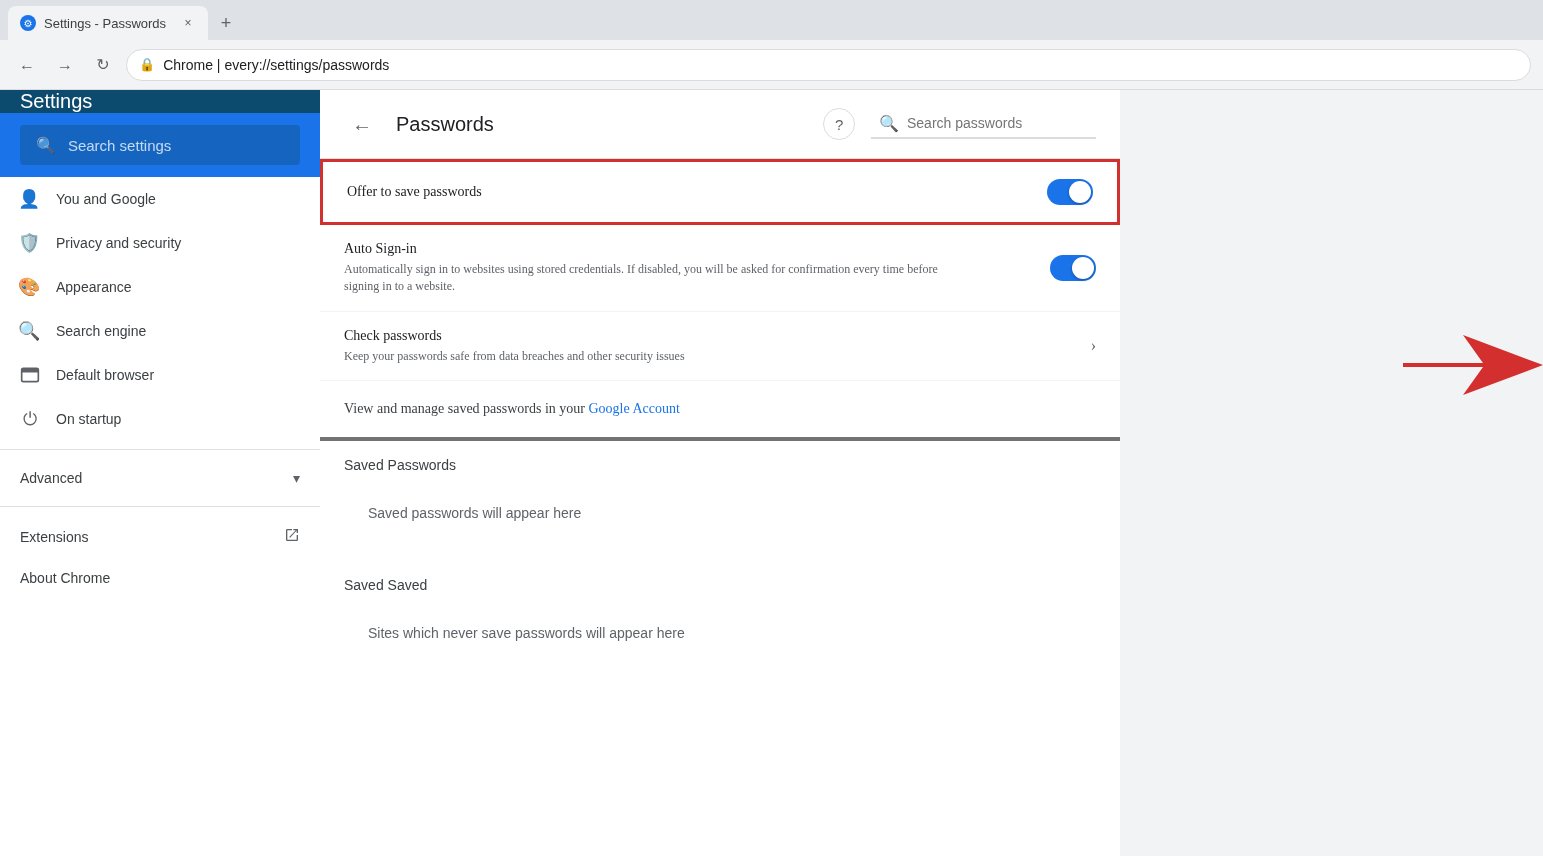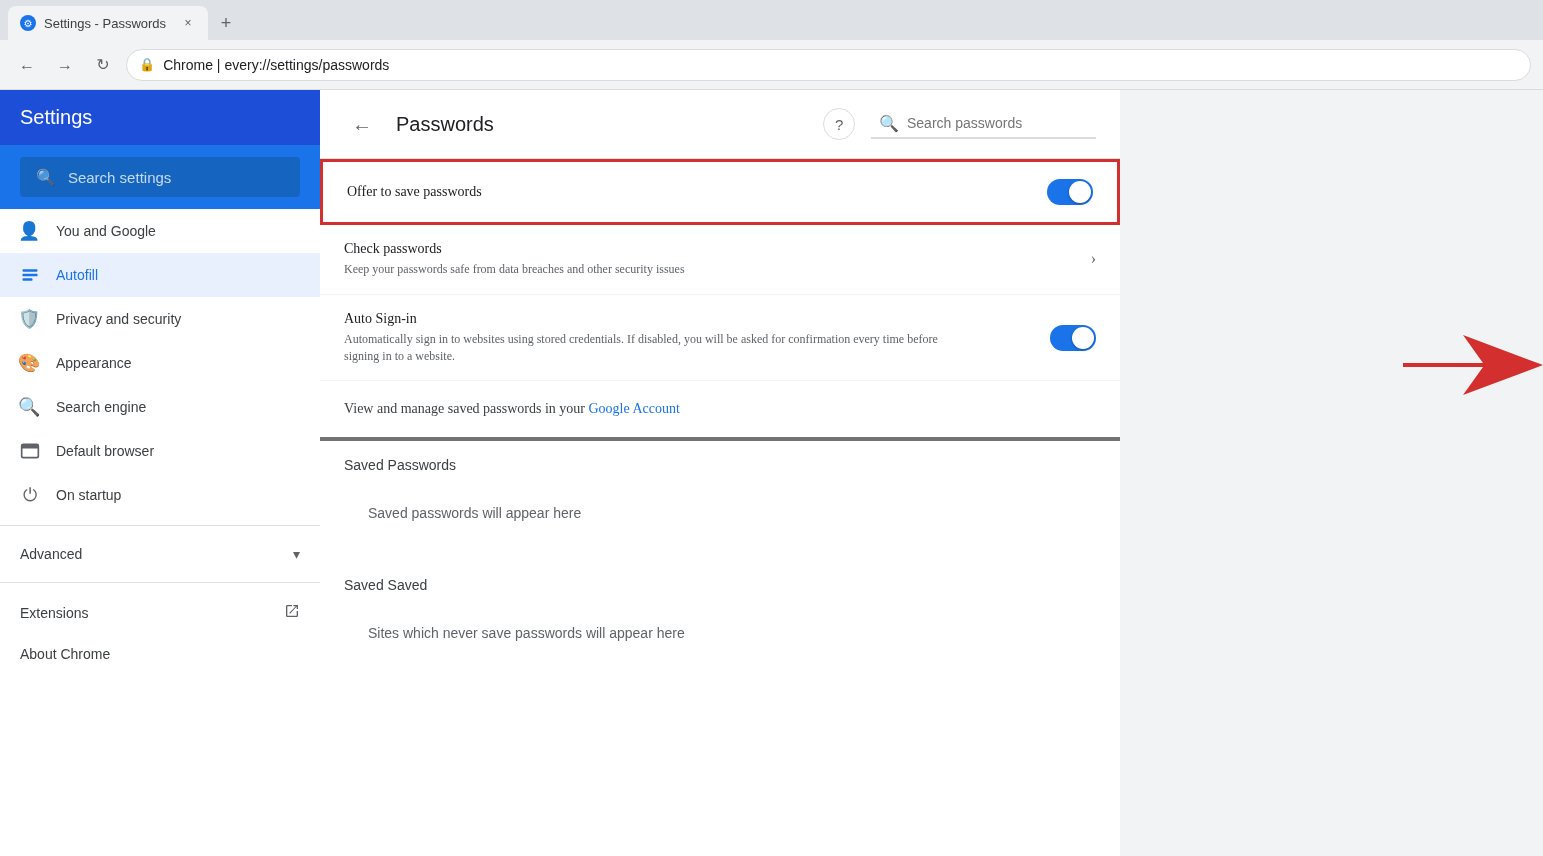--- a/index.html
+++ b/index.html
@@ -108,22 +108,22 @@
     
     .sidebar {
       width: 320px;
       background: white;
       display: flex;
       flex-direction: column;
       overflow-y: auto;
     }
 
     .sidebar-header {
-      background: #1d4ed8;
-      padding: 16px 20px;
+      background: #0c4a6e;
+      padding: 0 20px;
       display: flex;
       align-items: center;
       gap: 12px;
     }
 
     .nav-item {
       display: flex;
       align-items: center;
       padding: 12px 20px;
       gap: 16px;
@@ -379,30 +379,20 @@
           <span style="color:rgba(255,255,255,0.75); font-size:16px;">🔍</span>
           <span class="top-search-text">Search settings</span>
         </div>
       </div>
 
       <div class="nav-item">
         <span class="nav-icon">👤</span>
         <span>You and Google</span>
       </div>
 
-      <div class="nav-item active">
-        <span class="nav-icon" style="color:#1a73e8;">
-          <svg width="20" height="20" viewBox="0 0 24 24" fill="#1a73e8">
-              <rect x="3" y="5" width="18" height="3" rx="1"></rect>
-              <rect x="3" y="10.5" width="18" height="3" rx="1"></rect>
-              <rect x="3" y="16" width="12" height="3" rx="1"></rect>
-            </svg>
-        </span>
-        <span style="color:#1a73e8; font-weight:500;">Autofill</span>
-      </div>
 
       <div class="nav-item">
         <span class="nav-icon">🛡️</span>
         <span>Privacy and security</span>
       </div>
 
       <div class="nav-item">
         <span class="nav-icon">🎨</span>
         <span>Appearance</span>
       </div>
@@ -469,39 +459,39 @@
               <div class="settings-row-content">
                 <div class="settings-row-title">Offer to save passwords</div>
               </div>
               <div class="toggle">
                 <div class="toggle-track"></div>
                 <div class="toggle-thumb"></div>
               </div>
             </div>
           </div>
 
-          <div class="settings-row" style="border-bottom: 1px solid #f1f3f4; cursor:pointer;">
-            <div class="settings-row-content">
-              <div class="settings-row-title">Check passwords</div>
-              <div class="settings-row-desc">Keep your passwords safe from data breaches and other security issues</div>
-            </div>
-            <span class="arrow-right">›</span>
-          </div>
-
           <div class="settings-row" style="border-bottom: 1px solid #f1f3f4;">
             <div class="settings-row-content">
               <div class="settings-row-title">Auto Sign-in</div>
               <div class="settings-row-desc">Automatically sign in to websites using stored credentials. If disabled, you will be asked for confirmation every time before signing in to a website.</div>
             </div>
             <div class="toggle">
               <div class="toggle-track"></div>
               <div class="toggle-thumb"></div>
             </div>
           </div>
 
+          <div class="settings-row" style="border-bottom: 1px solid #f1f3f4; cursor:pointer;">
+            <div class="settings-row-content">
+              <div class="settings-row-title">Check passwords</div>
+              <div class="settings-row-desc">Keep your passwords safe from data breaches and other security issues</div>
+            </div>
+            <span class="arrow-right">›</span>
+          </div>
+
           <div class="settings-row" style="border-bottom: 4px solid #737373;">
             <div style="font-size:14px; color:#3c4043;">
               <span>View and manage saved passwords in your </span>
               <a class="link">Google Account</a>
             </div>
           </div>
 
           <div class="section-label">Saved Passwords</div>
           <div class="empty-message">Saved passwords will appear here</div>
 

